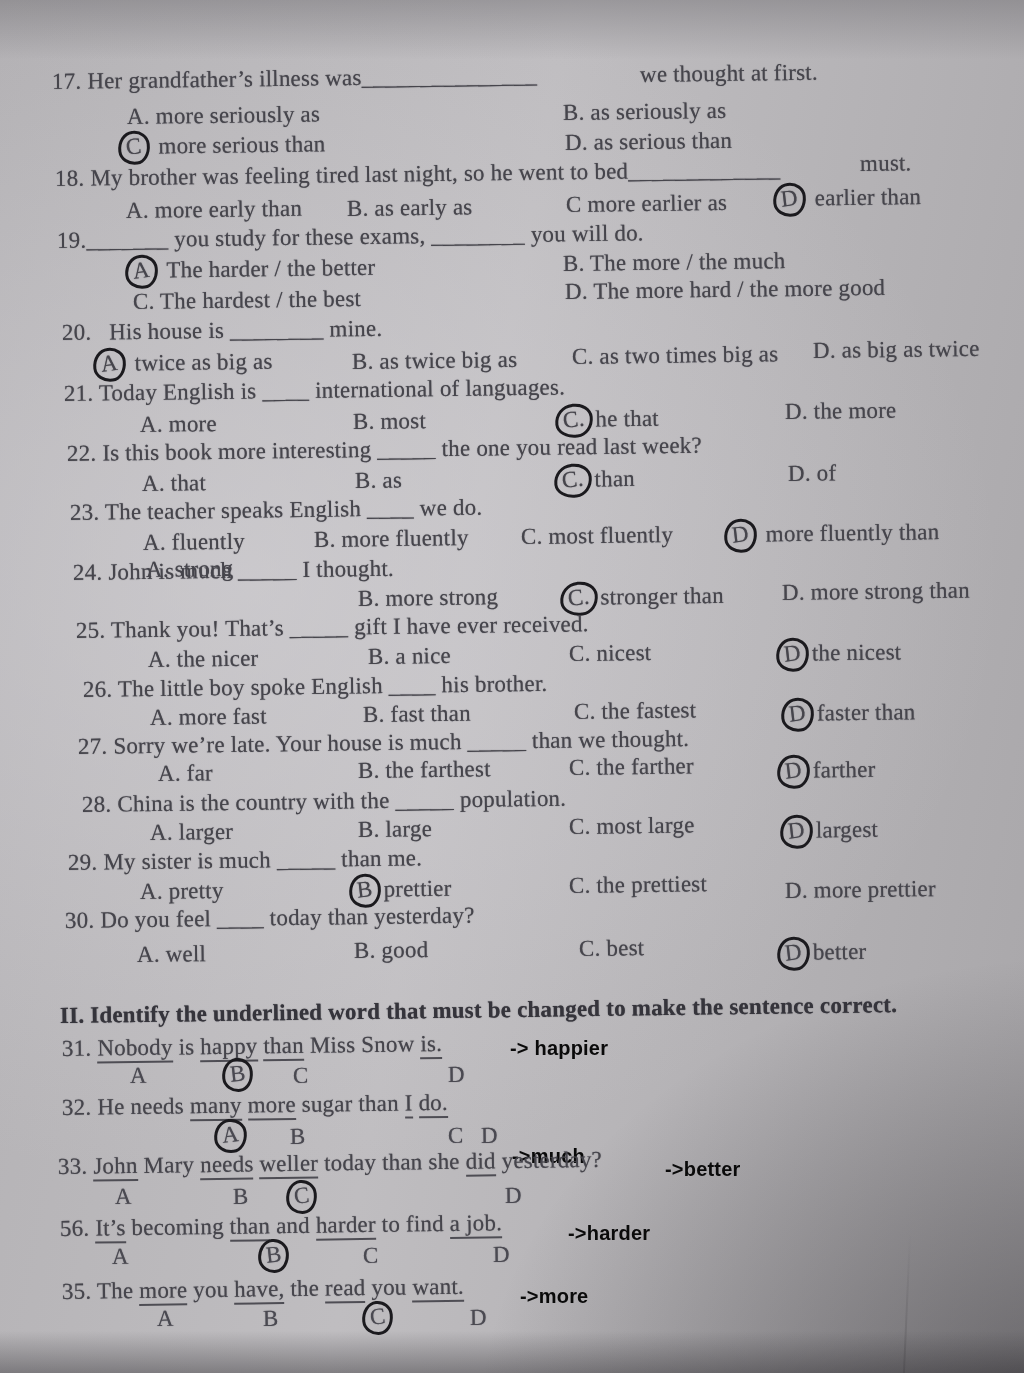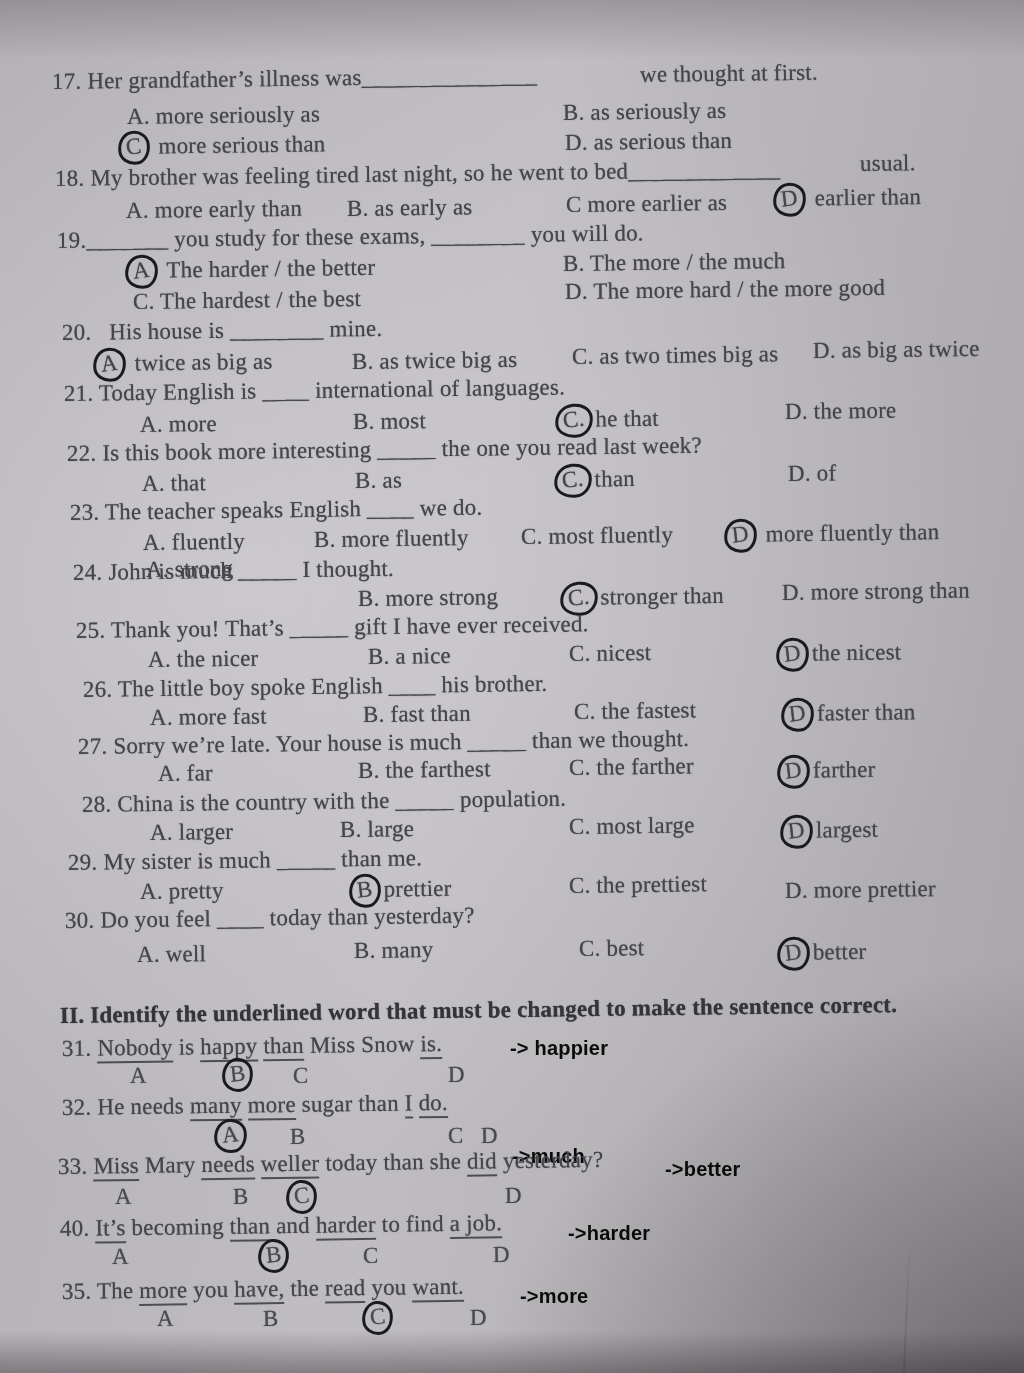--- a/index.html
+++ b/index.html
@@ -51,21 +51,21 @@
 <div class="sheet">
 
   <div class="ln" style="left:52px;top:69px">17. Her grandfather’s illness was_______________</div>
   <div class="ln" style="left:640px;top:62px">we thought at first.</div>
   <div class="ln" style="left:127px;top:104px">A. more seriously as</div>
   <div class="ln" style="left:563px;top:100px">B. as seriously as</div>
   <div class="ln" style="left:120px;top:134px"><span class="circ"><span>C</span></span><span> more serious than</span></div>
   <div class="ln" style="left:565px;top:130px">D. as serious than</div>
 
   <div class="ln" style="left:55px;top:166px">18. My brother was feeling tired last night, so he went to bed_____________</div>
-  <div class="ln" style="left:860px;top:151px">usual.</div>
+  <div class="ln" style="left:860px;top:151px">must.</div>
   <div class="ln" style="left:126px;top:198px">A. more early than</div>
   <div class="ln" style="left:347px;top:196px">B. as early as</div>
   <div class="ln" style="left:566px;top:192px">C more earlier as</div>
   <div class="ln" style="left:775px;top:186px"><span class="circ"><span>D</span></span><span> earlier than</span></div>
 
   <div class="ln" style="left:57px;top:228px">19._______ you study for these exams, ________ you will do.</div>
   <div class="ln" style="left:127px;top:258px"><span class="circ"><span>A</span></span><span> The harder / the better</span></div>
   <div class="ln" style="left:563px;top:251px">B. The more / the much</div>
   <div class="ln" style="left:133px;top:289px">C. The hardest / the best</div>
   <div class="ln" style="left:565px;top:279px">D. The more hard / the more good</div>
@@ -113,60 +113,60 @@
   <div class="ln" style="left:783px;top:701px"><span class="circ"><span>D</span></span><span>faster than</span></div>
 
   <div class="ln" style="left:78px;top:734px">27. Sorry we’re late. Your house is much _____ than we thought.</div>
   <div class="ln" style="left:158px;top:761px">A. far</div>
   <div class="ln" style="left:358px;top:758px">B. the farthest</div>
   <div class="ln" style="left:569px;top:755px">C. the farther</div>
   <div class="ln" style="left:779px;top:758px"><span class="circ"><span>D</span></span><span>farther</span></div>
 
   <div class="ln" style="left:82px;top:792px">28. China is the country with the _____ population.</div>
   <div class="ln" style="left:150px;top:820px">A. larger</div>
-  <div class="ln" style="left:340px;top:817px">B. large</div>
+  <div class="ln" style="left:358px;top:817px">B. large</div>
   <div class="ln" style="left:569px;top:814px">C. most large</div>
   <div class="ln" style="left:782px;top:818px"><span class="circ"><span>D</span></span><span>largest</span></div>
 
   <div class="ln" style="left:68px;top:850px">29. My sister is much _____ than me.</div>
   <div class="ln" style="left:140px;top:879px">A. pretty</div>
   <div class="ln" style="left:351px;top:877px"><span class="circ"><span>B</span></span><span>prettier</span></div>
   <div class="ln" style="left:569px;top:873px">C. the prettiest</div>
   <div class="ln" style="left:785px;top:878px">D. more prettier</div>
 
   <div class="ln" style="left:65px;top:908px">30. Do you feel ____ today than yesterday?</div>
   <div class="ln" style="left:137px;top:942px">A. well</div>
-  <div class="ln" style="left:354px;top:938px">B. many</div>
+  <div class="ln" style="left:354px;top:938px">B. good</div>
   <div class="ln" style="left:579px;top:936px">C. best</div>
   <div class="ln" style="left:779px;top:940px"><span class="circ"><span>D</span></span><span>better</span></div>
 
   <div class="ln hdr" style="left:60px;top:1003px">II. Identify the underlined word that must be changed to make the sentence correct.</div>
 
   <div class="ln" style="left:62px;top:1036px"><span>31. </span><span class="u">Nobody</span><span> is </span><span class="u">happy</span><span> </span><span class="u">than</span><span> Miss Snow </span><span class="u">is.</span></div>
   <div class="anno" style="left:510px;top:1037px">-&gt; happier</div>
   <span class="lt" style="left:130px;top:1063px">A</span>
   <span class="circ cabs" style="left:222px;top:1058px"><span class="lt" style="position:static">B</span></span>
   <span class="lt" style="left:293px;top:1063px">C</span>
   <span class="lt" style="left:448px;top:1062px">D</span>
 
   <div class="ln" style="left:62px;top:1095px"><span>32. He needs </span><span class="u">many</span><span> </span><span class="u">more</span><span> sugar than </span><span class="u">I</span><span> </span><span class="u">do.</span></div>
   <div class="anno" style="left:512px;top:1145px">-&gt;much</div>
   <span class="circ cabs" style="left:214px;top:1119px"><span class="lt" style="position:static">A</span></span>
   <span class="lt" style="left:290px;top:1124px">B</span>
   <span class="lt" style="left:448px;top:1123px">C</span>
   <span class="lt" style="left:481px;top:1123px">D</span>
 
-  <div class="ln" style="left:58px;top:1154px"><span>33. </span><span class="u">Miss</span><span> Mary </span><span class="u">needs</span><span> </span><span class="u">weller</span><span> today than she </span><span class="u">did</span><span> yesterday?</span></div>
+  <div class="ln" style="left:58px;top:1154px"><span>33. </span><span class="u">John</span><span> Mary </span><span class="u">needs</span><span> </span><span class="u">weller</span><span> today than she </span><span class="u">did</span><span> yesterday?</span></div>
   <div class="anno" style="left:665px;top:1158px">-&gt;better</div>
   <span class="lt" style="left:115px;top:1184px">A</span>
   <span class="lt" style="left:233px;top:1184px">B</span>
   <span class="circ cabs" style="left:286px;top:1180px"><span class="lt" style="position:static">C</span></span>
   <span class="lt" style="left:505px;top:1183px">D</span>
 
-  <div class="ln" style="left:60px;top:1216px"><span>40. </span><span class="u">It’s</span><span> becoming </span><span class="u">than</span><span> and </span><span class="u">harder</span><span> to find </span><span class="u">a job.</span></div>
+  <div class="ln" style="left:60px;top:1216px"><span>56. </span><span class="u">It’s</span><span> becoming </span><span class="u">than</span><span> and </span><span class="u">harder</span><span> to find </span><span class="u">a job.</span></div>
   <div class="anno" style="left:568px;top:1222px">-&gt;harder</div>
   <span class="lt" style="left:112px;top:1244px">A</span>
   <span class="circ cabs" style="left:258px;top:1239px"><span class="lt" style="position:static">B</span></span>
   <span class="lt" style="left:363px;top:1243px">C</span>
   <span class="lt" style="left:493px;top:1242px">D</span>
 
   <div class="ln" style="left:62px;top:1279px"><span>35. The </span><span class="u">more</span><span> you </span><span class="u">have,</span><span> the </span><span class="u">read</span><span> you </span><span class="u">want.</span></div>
   <div class="anno" style="left:520px;top:1285px">-&gt;more</div>
   <span class="lt" style="left:157px;top:1306px">A</span>
   <span class="lt" style="left:263px;top:1306px">B</span>

